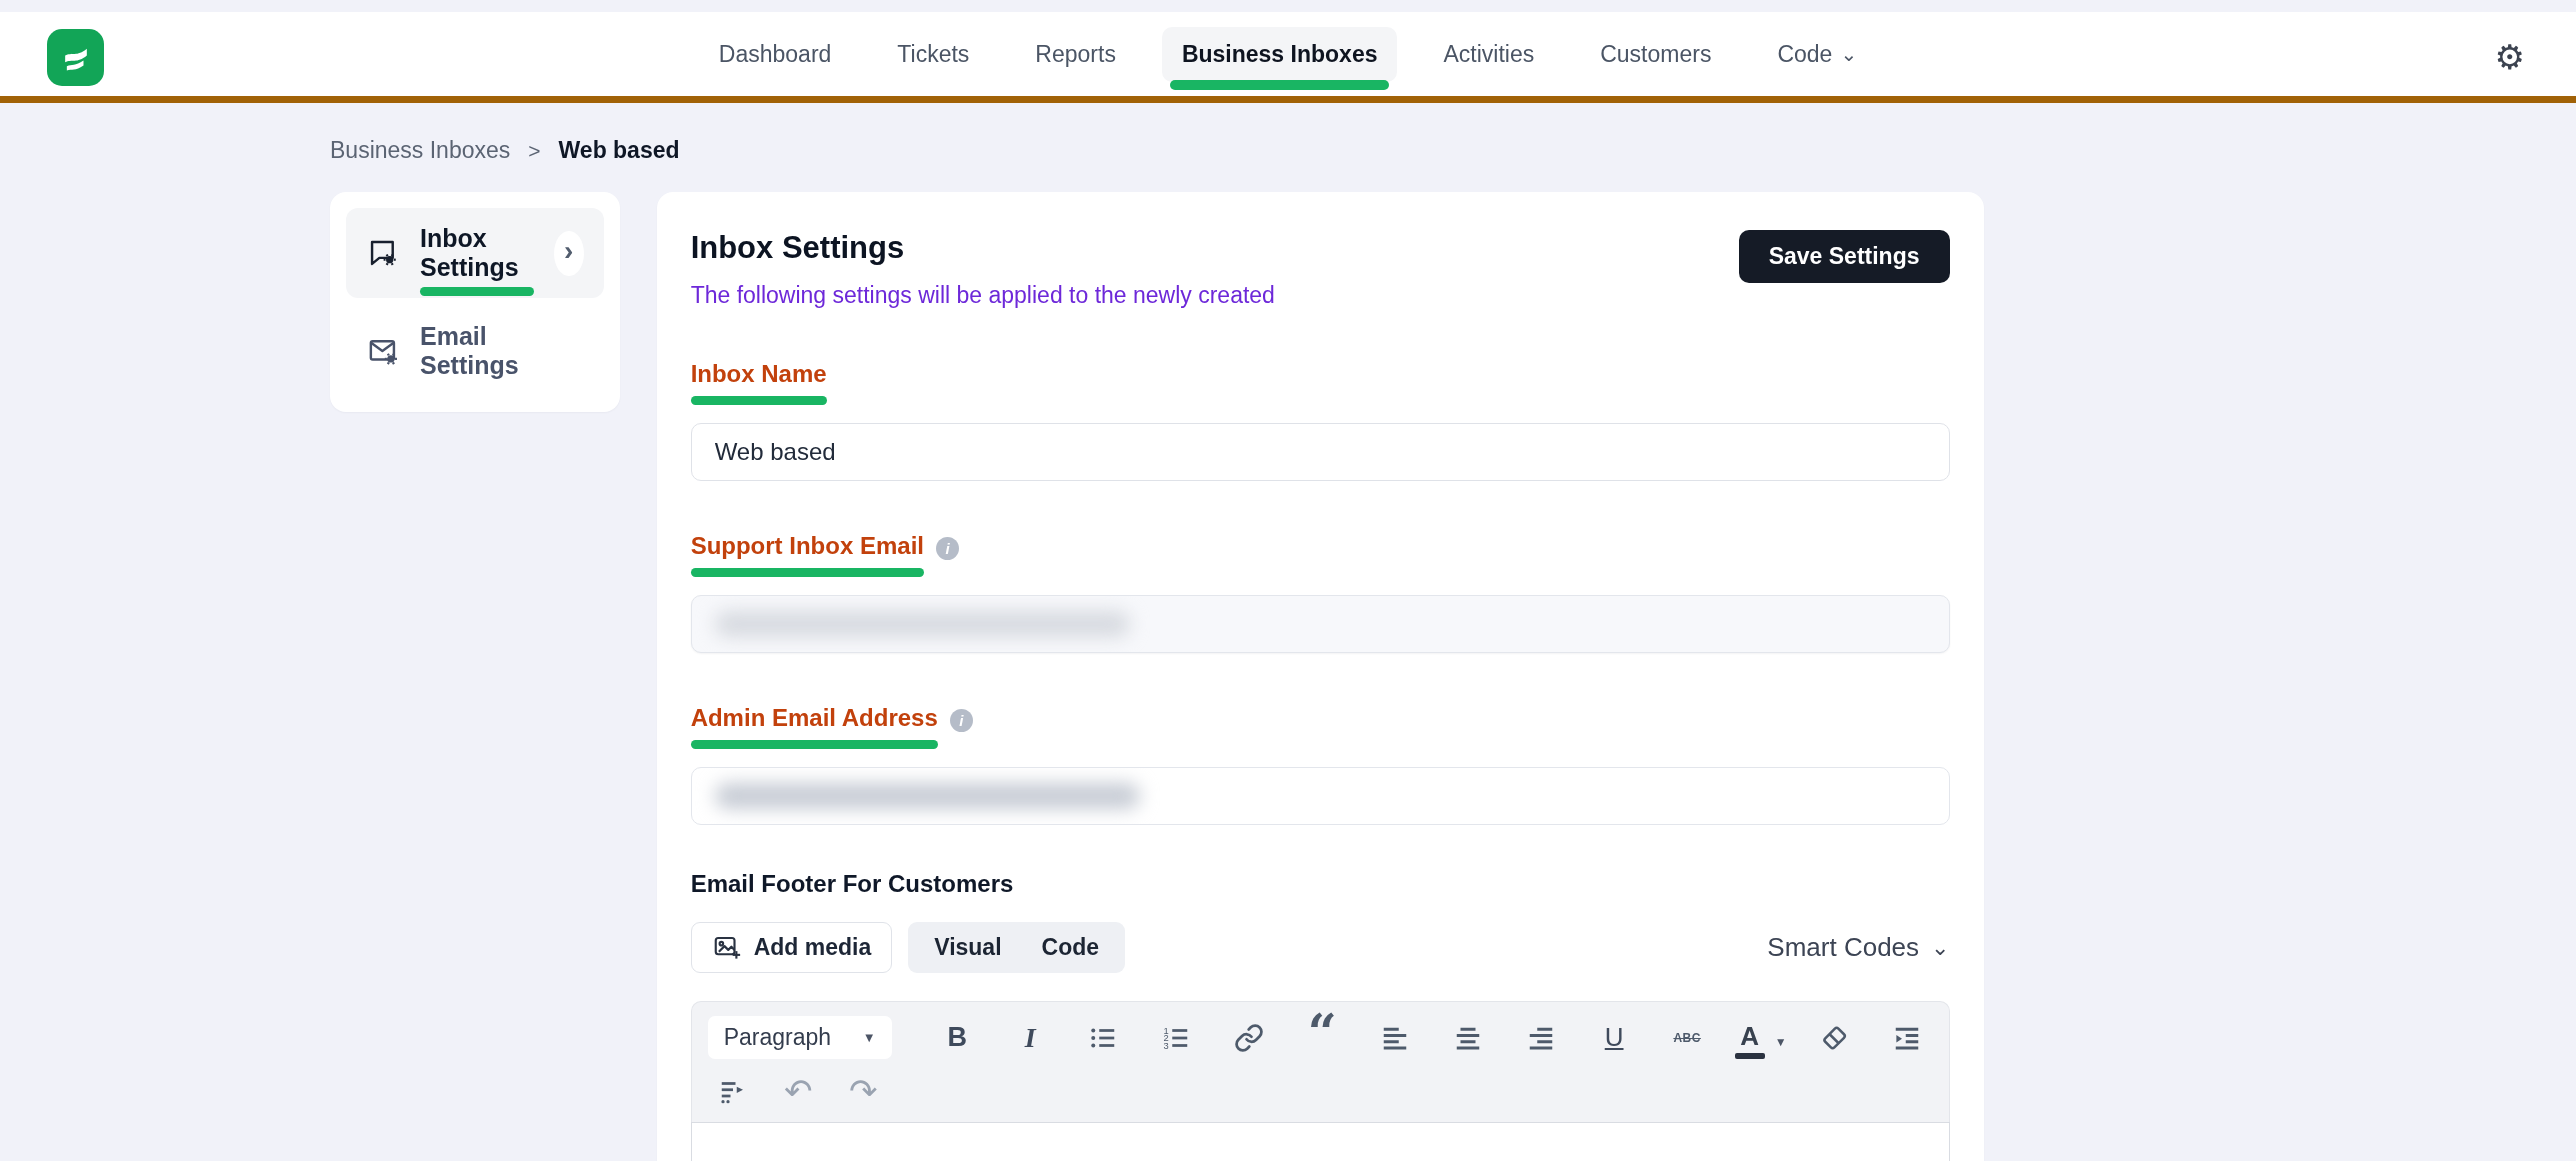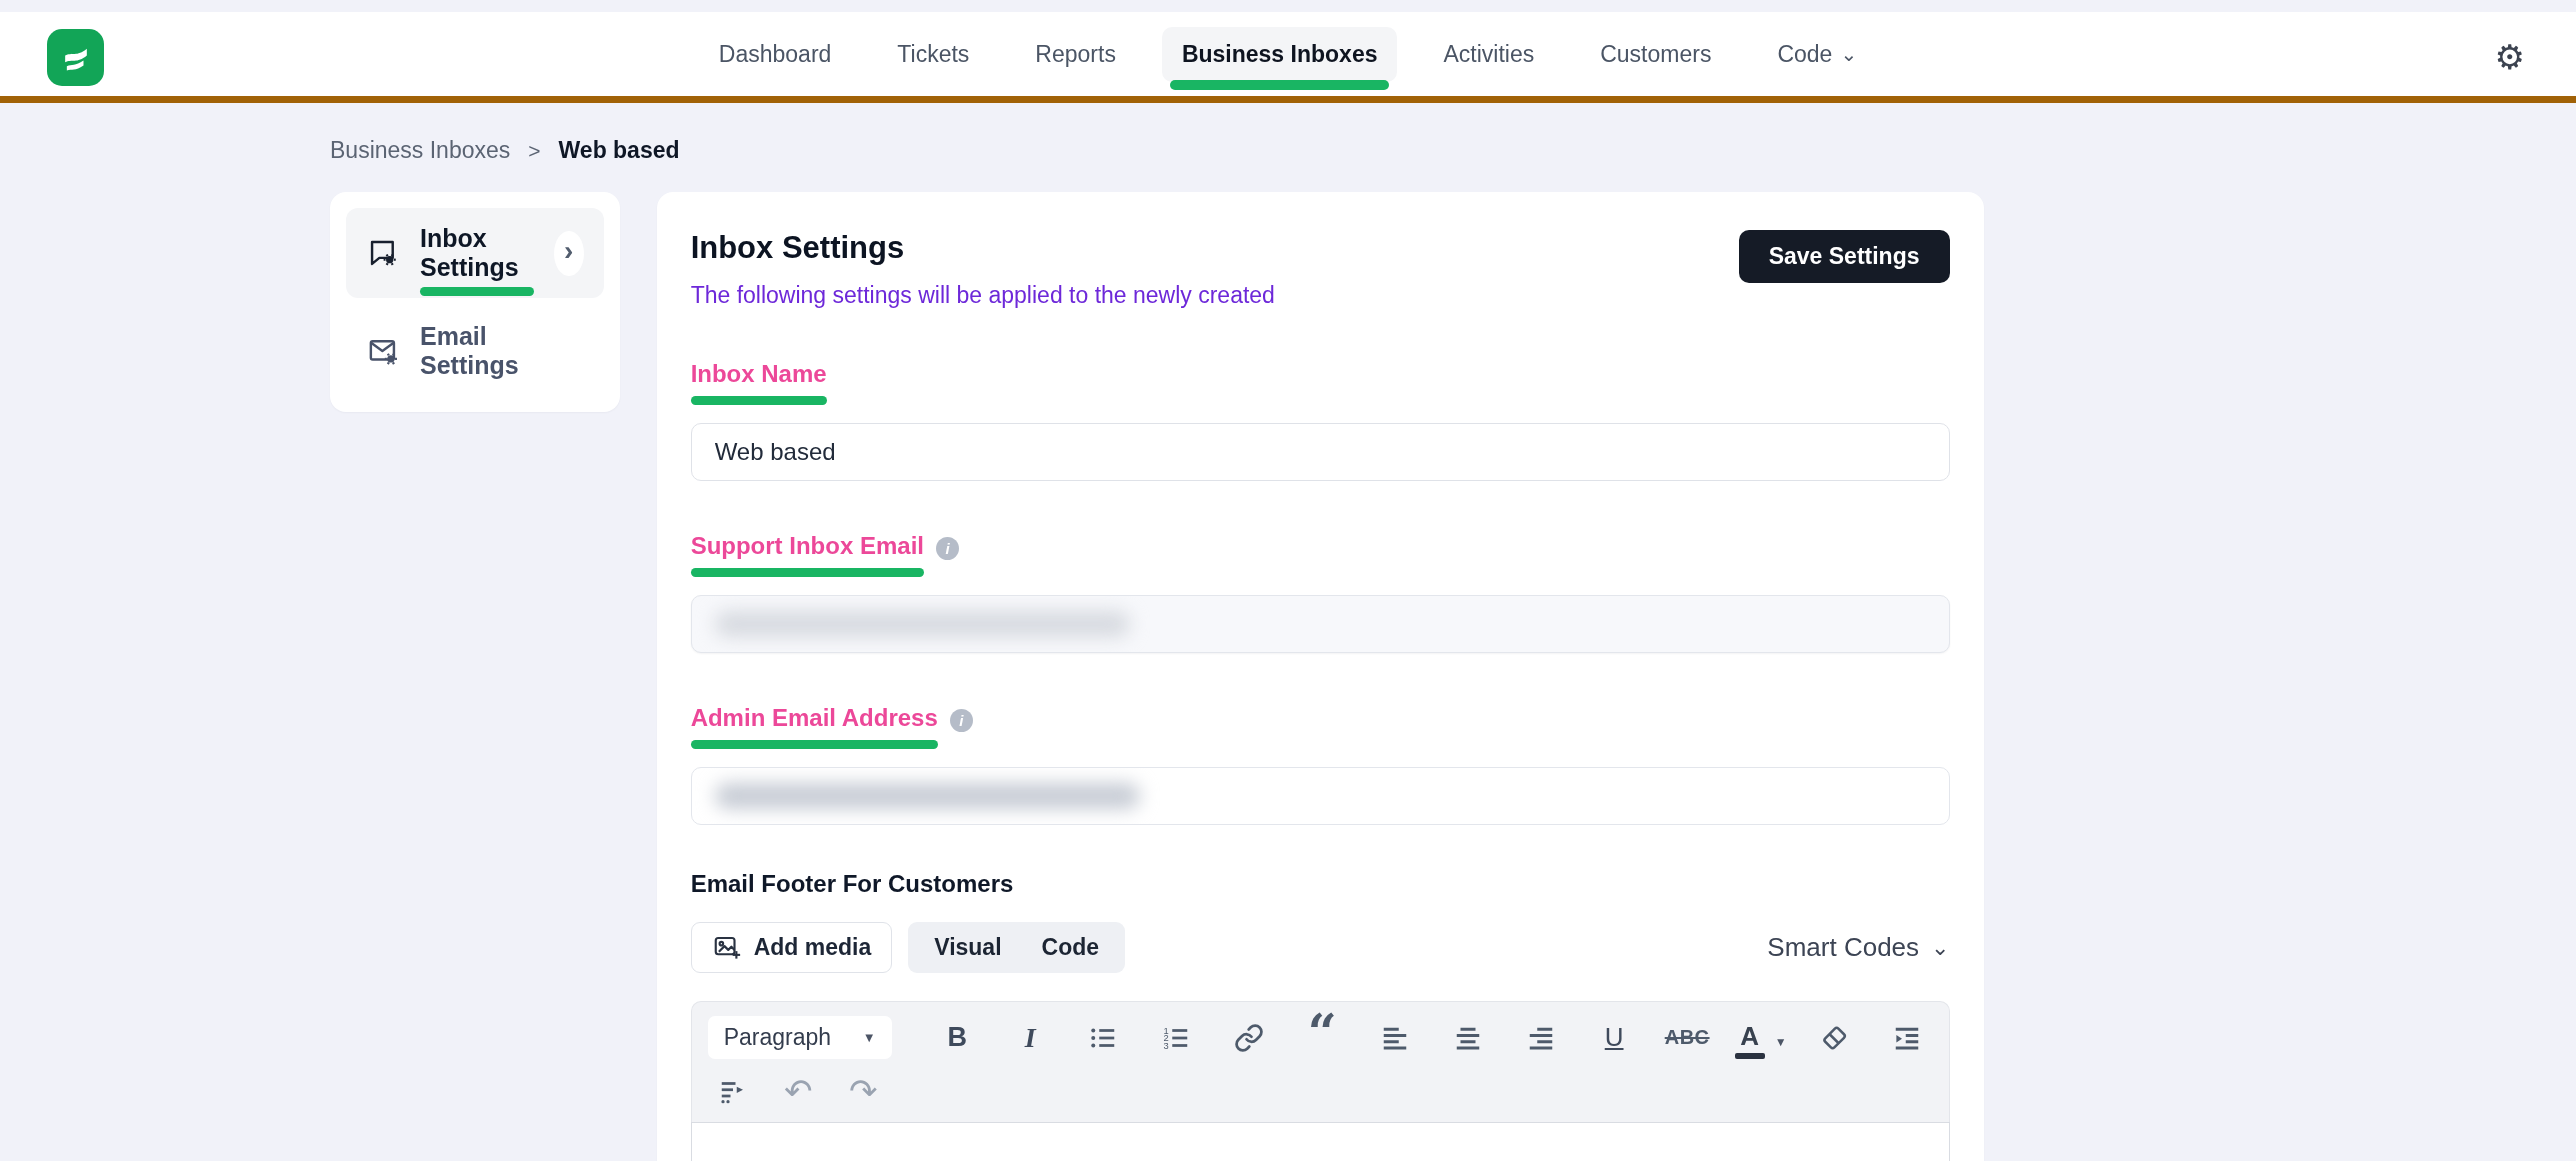--- a/index.html
+++ b/index.html
@@ -89,21 +89,21 @@
   .card-subtitle { font-size: 23px; color: #6d28d9; margin-top: 16px; }
   .save-btn {
     background: #151b26; color: #fff; border: none; border-radius: 10px;
     height: 53px; padding: 0 30px; font-size: 23px; font-weight: 600;
     font-family: inherit; cursor: pointer;
   }
 
   .field { margin-top: 51px; }
   .field-label-row { display: flex; align-items: center; gap: 12px; }
   .label-wrap { display: inline-block; }
-  .field-label { font-size: 24px; font-weight: 700; color: #ec4899; display: block; text-align: right; }
+  .field-label { font-size: 24px; font-weight: 700; color: #c2410c; display: block; text-align: right; }
   .label-bar { height: 9px; border-radius: 6px; background: #19b563; margin-top: 8px; }
   .info-dot {
     width: 23px; height: 23px; border-radius: 50%; background: #b5bcc8;
     color: #fff; font-size: 15px; font-style: italic; font-weight: 700;
     display: inline-flex; align-items: center; justify-content: center;
     margin-top: -12px; cursor: pointer;
   }
   .text-input {
     margin-top: 18px; width: 100%; height: 58px;
     border: 1px solid #dfe2e8; border-radius: 10px;
@@ -164,21 +164,21 @@
   .tb-btn {
     min-width: 51px; height: 43px; display: flex; align-items: center; justify-content: center;
     color: #4e5a6b; cursor: pointer; border-radius: 6px; background: transparent; border: none;
     font-family: inherit;
   }
   .tb-btn svg { display: block; }
   .glyph-bold { font-size: 27px; font-weight: 800; color: #3f4a5c; }
   .glyph-italic { font-family: "Liberation Serif", serif; font-style: italic; font-size: 28px; font-weight: 700; color: #3f4a5c; }
   .glyph-quote { font-family: "DejaVu Serif", serif; font-size: 51px; font-weight: 700; color: #4e5a6b; line-height: 14px; height: 26px; }
   .glyph-underline { font-size: 26px; text-decoration: underline; color: #3f4a5c; }
-  .glyph-strike { font-size: 20px; font-weight: 600; text-decoration: line-through; color: #4e5a6b; letter-spacing: 0.5px; }
+  .glyph-strike { font-size: 12px; font-weight: 600; text-decoration: line-through; color: #4e5a6b; letter-spacing: 0.5px; }
   .color-btn { display: flex; align-items: flex-end; gap: 10px; }
   .color-a-wrap { display: flex; flex-direction: column; align-items: center; }
   .color-a { font-size: 26px; font-weight: 600; color: #38414f; line-height: 26px; }
   .color-bar { width: 30px; height: 6px; background: #2b3240; border-radius: 2px; margin-top: 4px; }
   .color-caret { font-size: 12px; color: #4c5566; margin-bottom: 10px; }
   .glyph-undo, .glyph-redo { font-size: 34px; color: #9aa3b1; font-family: "DejaVu Sans", sans-serif; line-height: 30px; }
   .editor-body {
     background: #fff; border: 1px solid #d9dce2; height: 356px; cursor: text;
   }
 </style>

